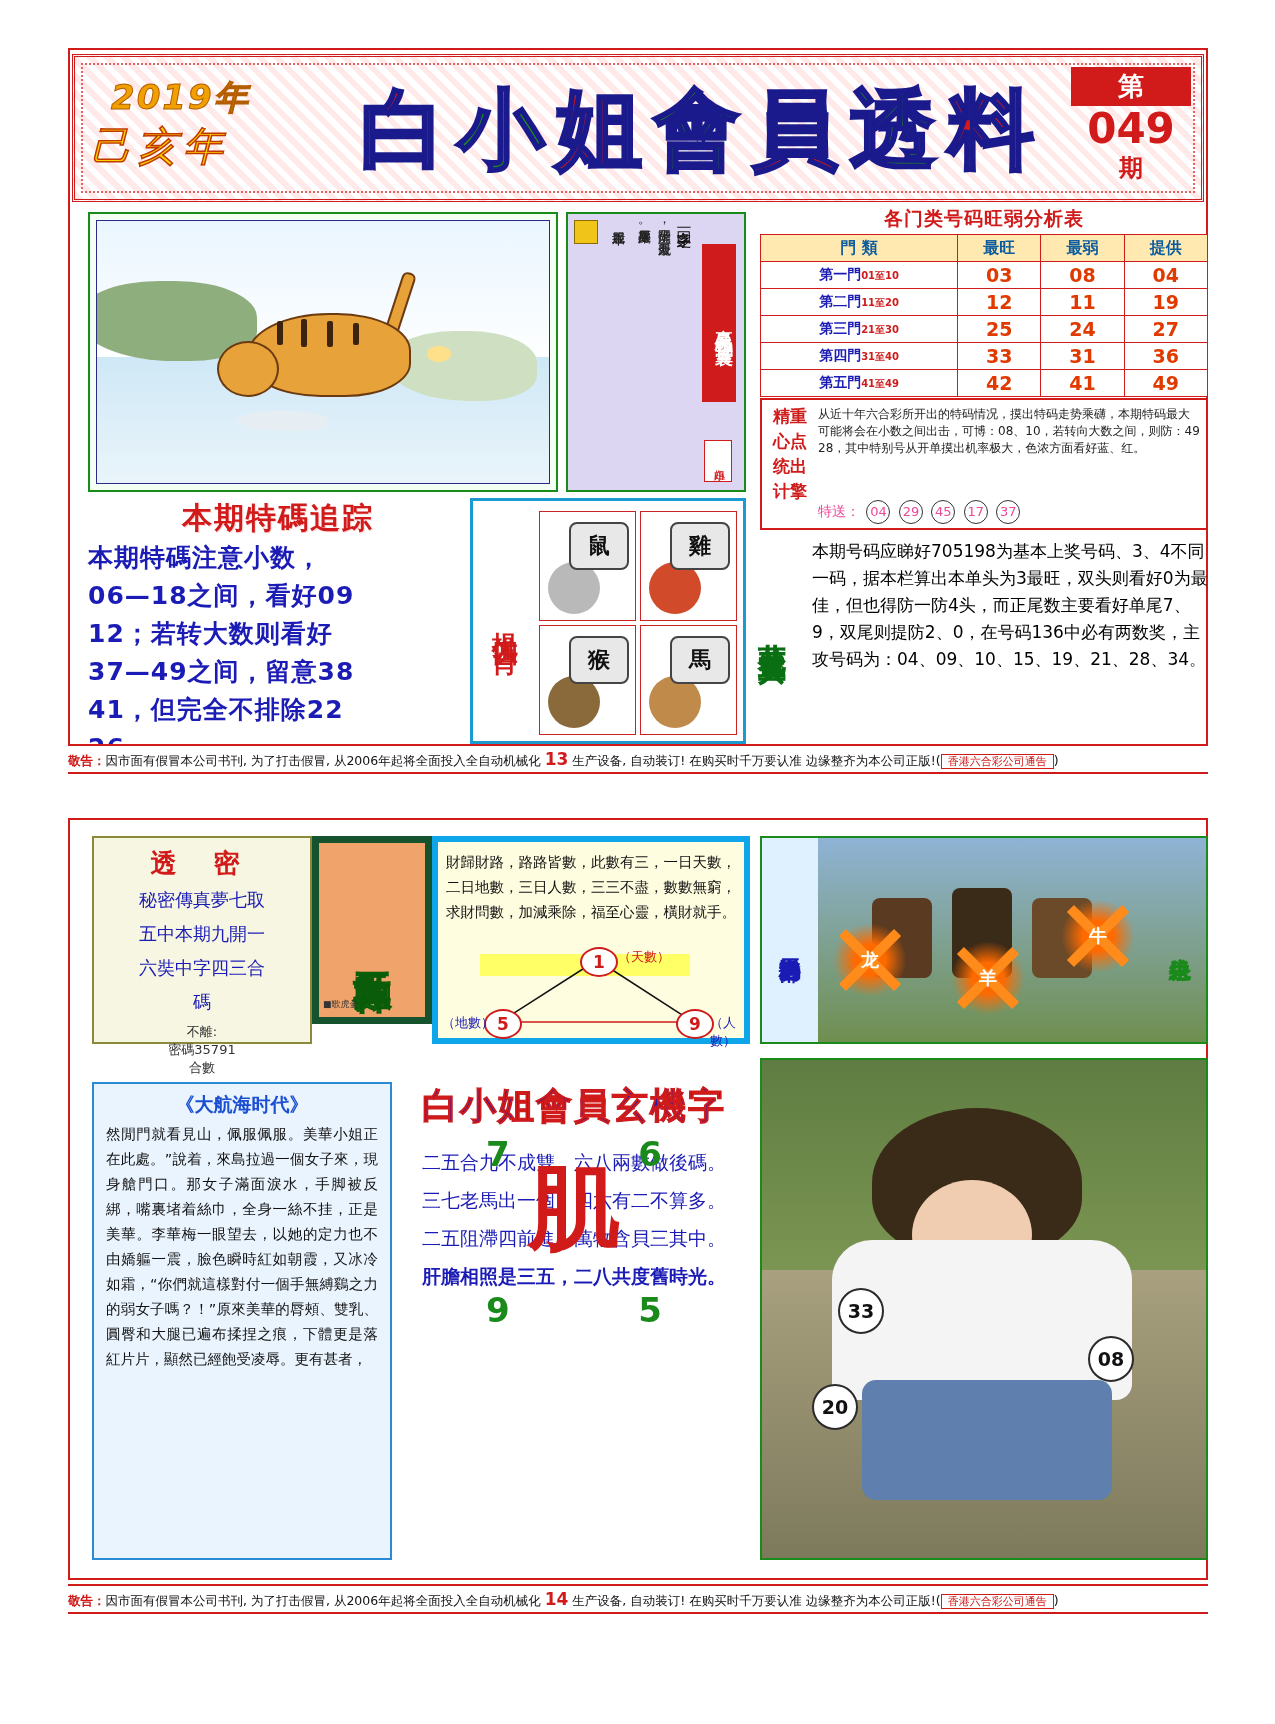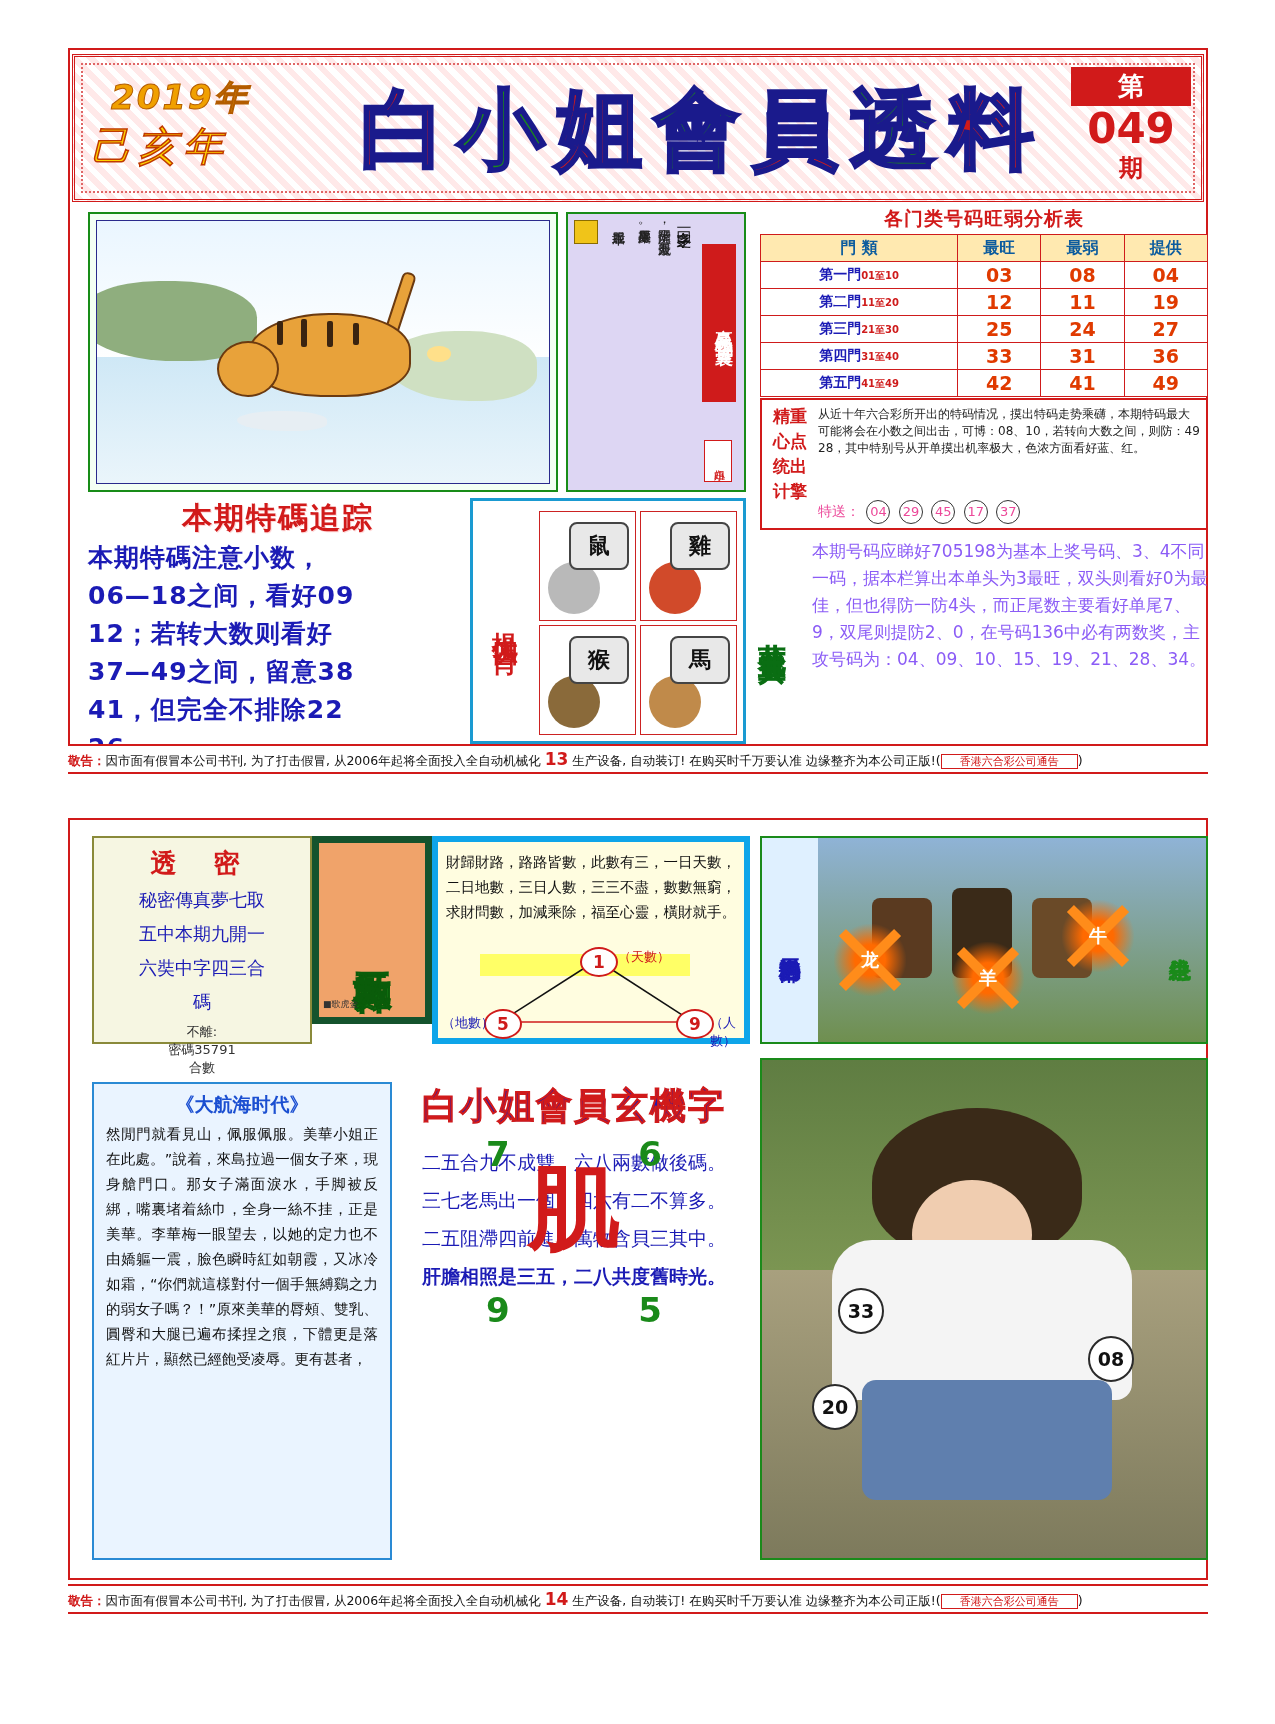--- a/index.html
+++ b/index.html
@@ -78,28 +78,28 @@
   .jlabel{position:absolute;left:6px;top:4px;width:44px;font-size:17px;color:#d11a1a;font-weight:bold;line-height:25px;text-align:center;}
   .jtxt{position:absolute;left:56px;top:6px;right:6px;font-size:12px;line-height:17px;color:#222;}
   .tsong{position:absolute;left:56px;bottom:4px;font-size:14px;color:#ec4899;}
   .ball{display:inline-block;width:22px;height:22px;border-radius:50%;border:1px solid #333;text-align:center;line-height:22px;font-size:13px;margin:0 2px;background:#fff;}
 
   
   #kwh{left:760px;top:536px;width:448px;height:212px;}
   .kwh-label{position:absolute;left:-16px;top:0;width:56px;height:190px;writing-mode:vertical-rl;text-orientation:upright;
      font-size:27px;font-weight:bold;color:#1fa32a;letter-spacing:4px;display:flex;align-items:center;justify-content:center;
      -webkit-text-stroke:1px #0a6e13;}
-  .kwh-txt{position:absolute;left:52px;top:2px;right:0;font-size:17px;line-height:27px;color:#8b5cf6;}
+  .kwh-txt{position:absolute;left:52px;top:2px;right:0;font-size:17px;line-height:27px;color:#000000;}
 
   
   .warn{position:absolute;left:68px;width:1140px;height:26px;border-top:2px solid #d11a1a;border-bottom:2px solid #d11a1a;
      background:#fff;font-size:12.5px;line-height:26px;color:#111;white-space:nowrap;}
   .warn .red{color:#d11a1a;font-weight:bold;text-align:center;}
   .warn .pg{color:#d11a1a;font-size:17px;font-weight:bold;}
-  .warn .tail{color:#d11a1a;border:1px solid #d11a1a;padding:0 18px;font-size:11px;}
+  .warn .tail{color:#d11a1a;border:1px solid #d11a1a;padding:0 6px;font-size:11px;}
 
   
   #tm{left:92px;top:836px;width:220px;height:208px;border:2px solid #8a8a3a;background:#f6f6e2;}
   .tm-title{font-size:26px;color:#d11a1a;font-weight:bold;text-align:center;letter-spacing:14px;margin-top:8px;}
   .tm-lines{font-size:18px;color:#1b1bb5;text-align:center;line-height:30px;margin-top:4px;}
   .tm-small{font-size:13px;color:#333;text-align:center;line-height:18px;margin-top:6px;}
 
   #sanyuan{left:312px;top:836px;width:120px;height:188px;background:#f0a36a;border:7px solid #14532d;}
   .sy-txt{writing-mode:vertical-rl;text-orientation:upright;font-size:38px;font-weight:bold;color:#1a8a1a;
      -webkit-text-stroke:1px #0a5c0a;height:175px;margin:12px auto 0;display:flex;align-items:center;justify-content:center;}

